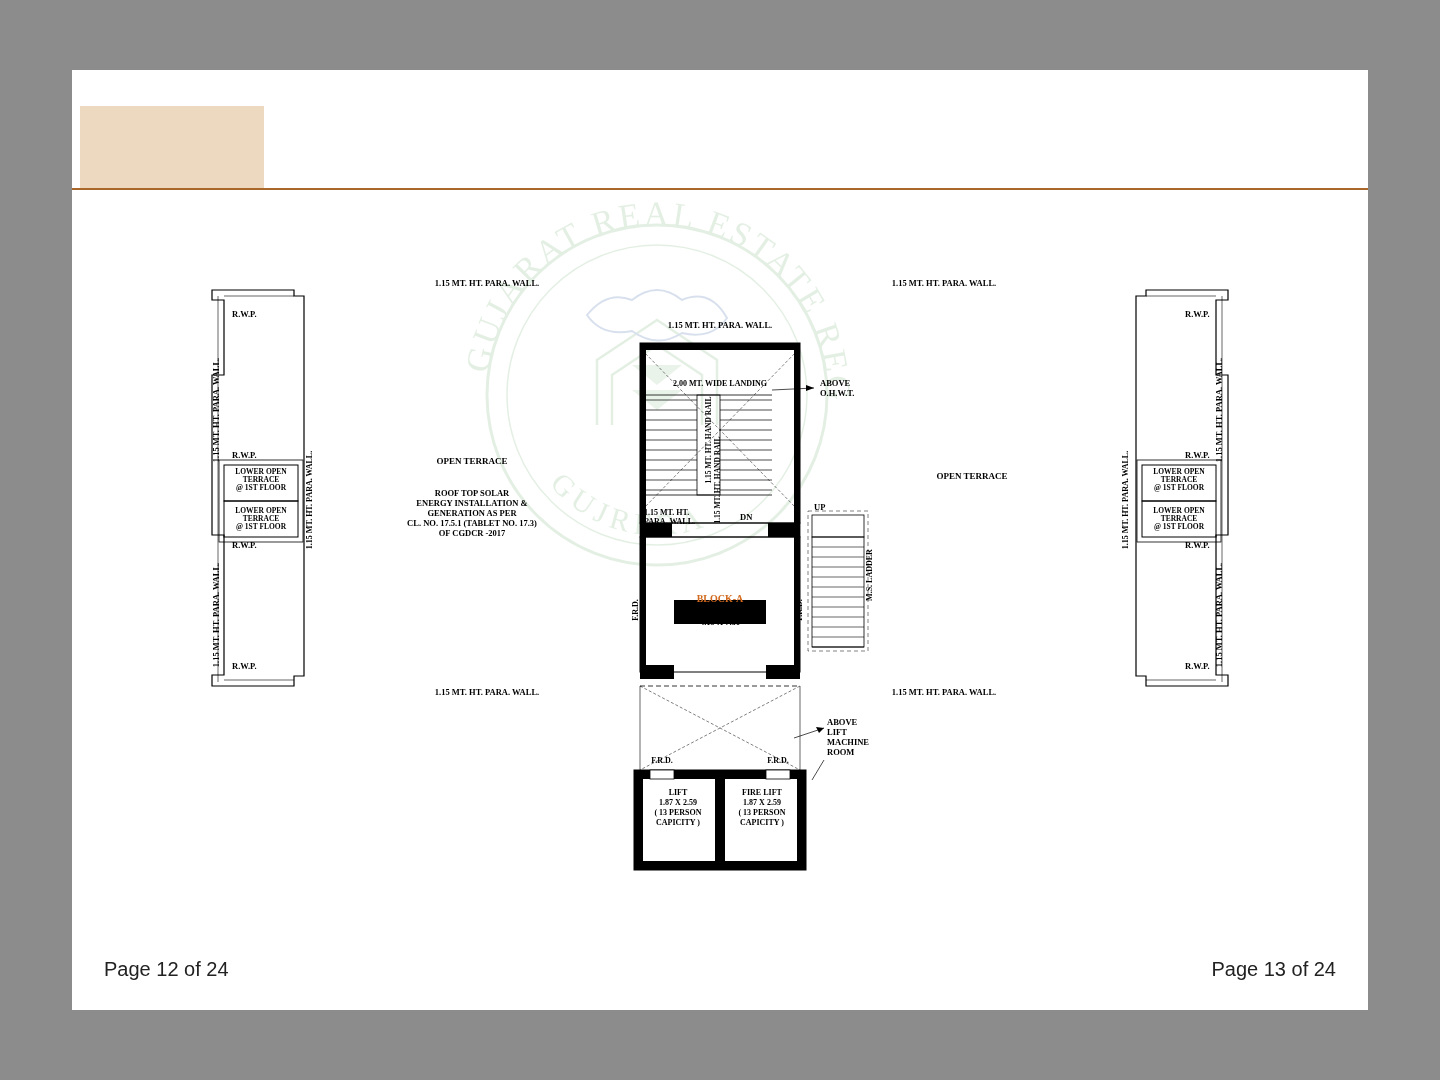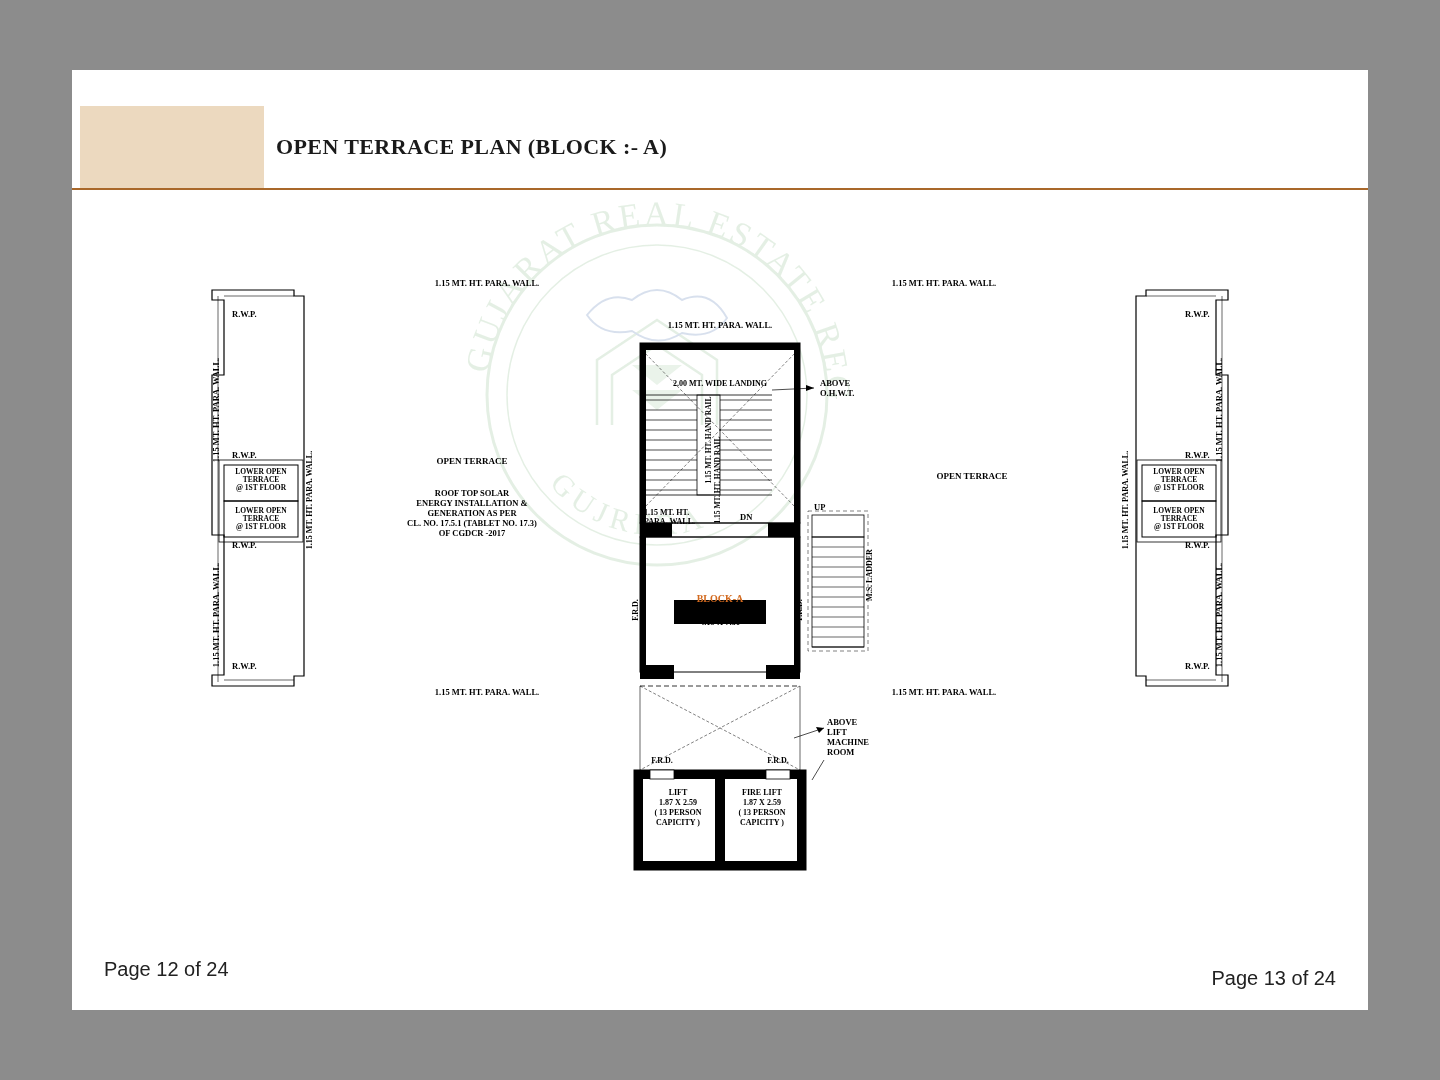--- a/index.html
+++ b/index.html
@@ -47,21 +47,21 @@
   }
   
   .foot {
     position: absolute;
     top: 888px;
     font-size: 20px;
     color: #222;
     font-family: "Liberation Sans", sans-serif;
   }
   .foot.left { left: 32px; }
-  .foot.right { right: 32px; margin-top: 9px; }
+  .foot.right { right: 32px; }
 
   
   #canvas {
     position: absolute;
     left: 0;
     top: 130px;
     width: 1088px;
     height: 740px;
   }
   #canvas svg { display: block; }
@@ -76,21 +76,20 @@
     opacity: 0.55;
   }
 </style>
 </head>
 <body>
 
 <div id="page">
 
   <div class="hdr-swatch"></div>
   <div class="hdr-rule"></div>
-  <div class="hdr-title">OPEN TERRACE PLAN (BLOCK :- A)</div>
 
   <div class="wm">
     <svg width="420" height="420" viewBox="0 0 420 420" xmlns="http://www.w3.org/2000/svg">
       <defs>
         <path id="wmarc" d="M 40,210 A 170,170 0 1 1 380,210"></path>
         <path id="wmarc2" d="M 70,210 A 140,140 0 1 0 350,210"></path>
       </defs>
       <circle cx="210" cy="210" r="170" fill="none" stroke="#cfe3cf" stroke-width="3"></circle>
       <circle cx="210" cy="210" r="150" fill="none" stroke="#cfe3cf" stroke-width="1.5"></circle>
       <text font-family="Liberation Serif, serif" font-size="34" fill="#cfe3cf" letter-spacing="3">

